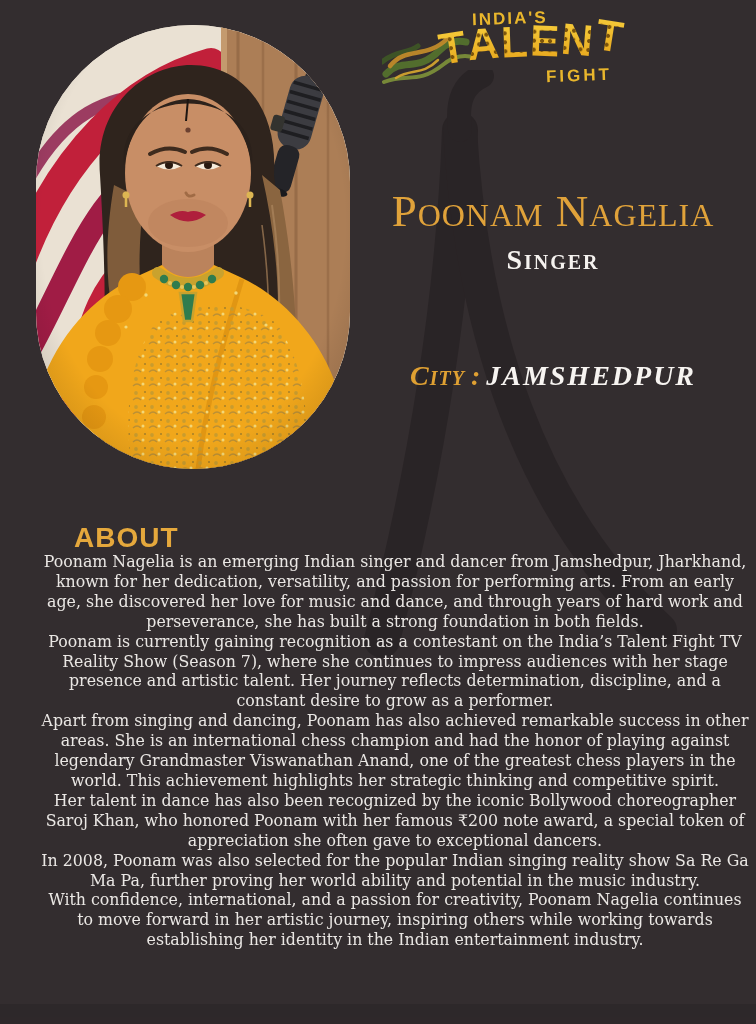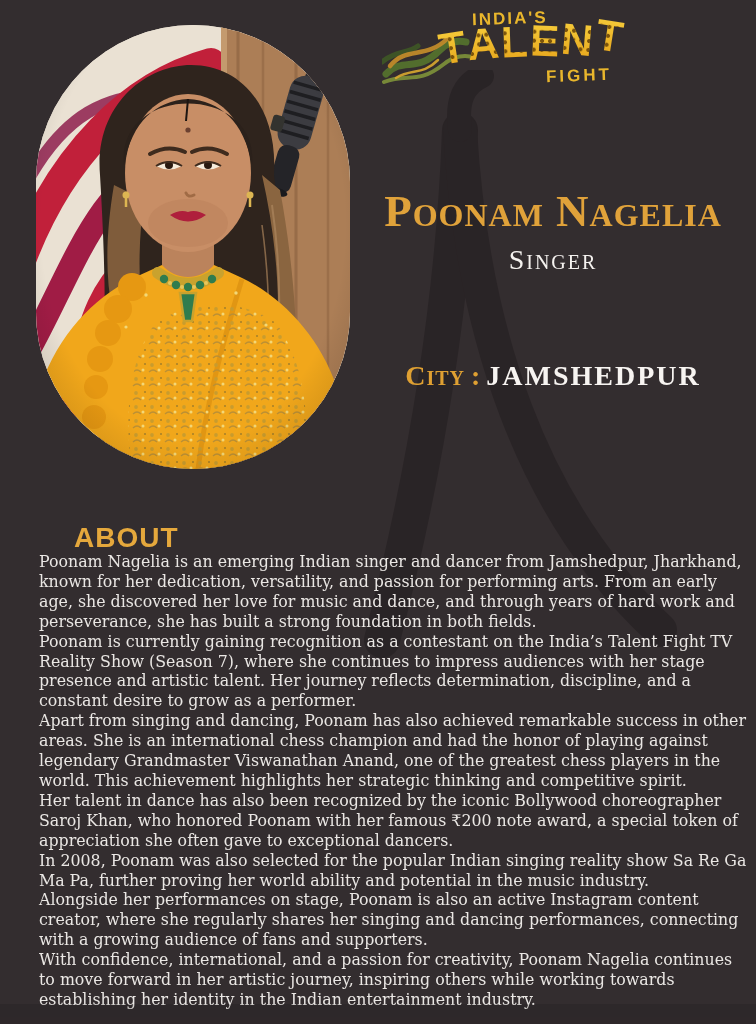--- a/index.html
+++ b/index.html
@@ -45,45 +45,46 @@
   }
   
   .portrait{
     position:absolute;left:36px;top:25px;width:314px;height:444px;
     border-radius:157px;overflow:hidden;background:#EAE1D3;
   }
   .portrait svg{display:block;width:100%;height:100%;}
   
   .name-block{position:absolute;left:350px;top:188px;width:406px;text-align:center;}
   .performer-name{
-    margin:0;font-family:"Liberation Serif",serif;font-weight:bold;font-size:45px;line-height:1.05;
+    margin:0;font-family:"Liberation Serif",serif;font-weight:normal;font-size:45px;line-height:1.05;
     font-variant:small-caps;color:#E0A23A;letter-spacing:1px;white-space:nowrap;
   }
   .performer-role{
-    margin-top:9px;font-family:"Liberation Serif",serif;font-weight:normal;font-size:28px;
+    margin-top:9px;font-family:"Liberation Serif",serif;font-weight:bold;font-size:28px;
     font-variant:small-caps;color:#F5F2EF;letter-spacing:2px;
   }
   
   .city-line{
     position:absolute;left:350px;top:360px;width:406px;text-align:center;
-    font-family:"Liberation Serif",serif;font-weight:bold;font-size:28px;white-space:nowrap;
+    font-family:"Liberation Serif",serif;font-weight:bold;font-size:28px;white-space:nowrap;font-style:italic;
   }
   .city-label{font-variant:small-caps;color:#DFA032;letter-spacing:1px;}
   .city-separator{color:#DFA032;padding:0 6px;}
   .city-value{color:#F7F4F1;letter-spacing:2px;}
   
   .about-heading{
     position:absolute;left:62px;top:510px;margin:12px;
     font-family:"Liberation Sans",sans-serif;font-weight:bold;font-size:28px;
     color:#E5A83C;letter-spacing:1px;
   }
   .about-text{
     position:absolute;left:39px;top:552px;width:712px;
     font-family:"DejaVu Serif","DejaVu Sans",serif;font-size:15.8px;line-height:19.9px;
     color:#EAE7E4;
+    text-align:center;
   }
   .about-text p{margin:0;}
   .bottom-band{
     position:absolute;left:0;bottom:0;width:100%;height:20px;
     background:rgba(0,0,0,0.10);
   }
 </style>
 </head>
 <body>
 
@@ -245,18 +246,17 @@
     <span class="city-label">City</span><span class="city-separator">:</span><span class="city-value">JAMSHEDPUR</span>
   </div>
 
   <h2 class="about-heading">ABOUT</h2>
   <div class="about-text">
     <p>Poonam Nagelia is an emerging Indian singer and dancer from Jamshedpur, Jharkhand, known for her dedication, versatility, and passion for performing arts. From an early age, she discovered her love for music and dance, and through years of hard work and perseverance, she has built a strong foundation in both fields.</p>
     <p>Poonam is currently gaining recognition as a contestant on the India’s Talent Fight TV Reality Show (Season 7), where she continues to impress audiences with her stage presence and artistic talent. Her journey reflects determination, discipline, and a constant desire to grow as a performer.</p>
     <p>Apart from singing and dancing, Poonam has also achieved remarkable success in other areas. She is an international chess champion and had the honor of playing against legendary Grandmaster Viswanathan Anand, one of the greatest chess players in the world. This achievement highlights her strategic thinking and competitive spirit.</p>
     <p>Her talent in dance has also been recognized by the iconic Bollywood choreographer Saroj Khan, who honored Poonam with her famous ₹200 note award, a special token of appreciation she often gave to exceptional dancers.</p>
     <p>In 2008, Poonam was also selected for the popular Indian singing reality show Sa Re Ga Ma Pa, further proving her world ability and potential in the music industry.</p>
-    <p>Alongside her performances on stage, Poonam is also an active Instagram content creator, where she regularly shares her singing and dancing performances, connecting with a growing audience of fans and supporters.</p>
     <p>With confidence, international, and a passion for creativity, Poonam Nagelia continues to move forward in her artistic journey, inspiring others while working towards establishing her identity in the Indian entertainment industry.</p>
   </div>
 
   <div class="bottom-band"></div>
 </div>
 
 </body></html>

